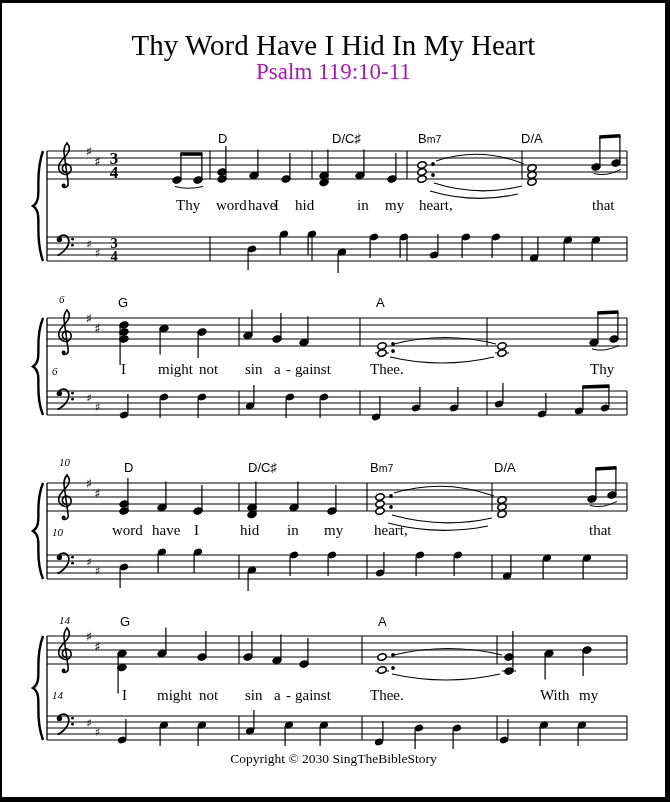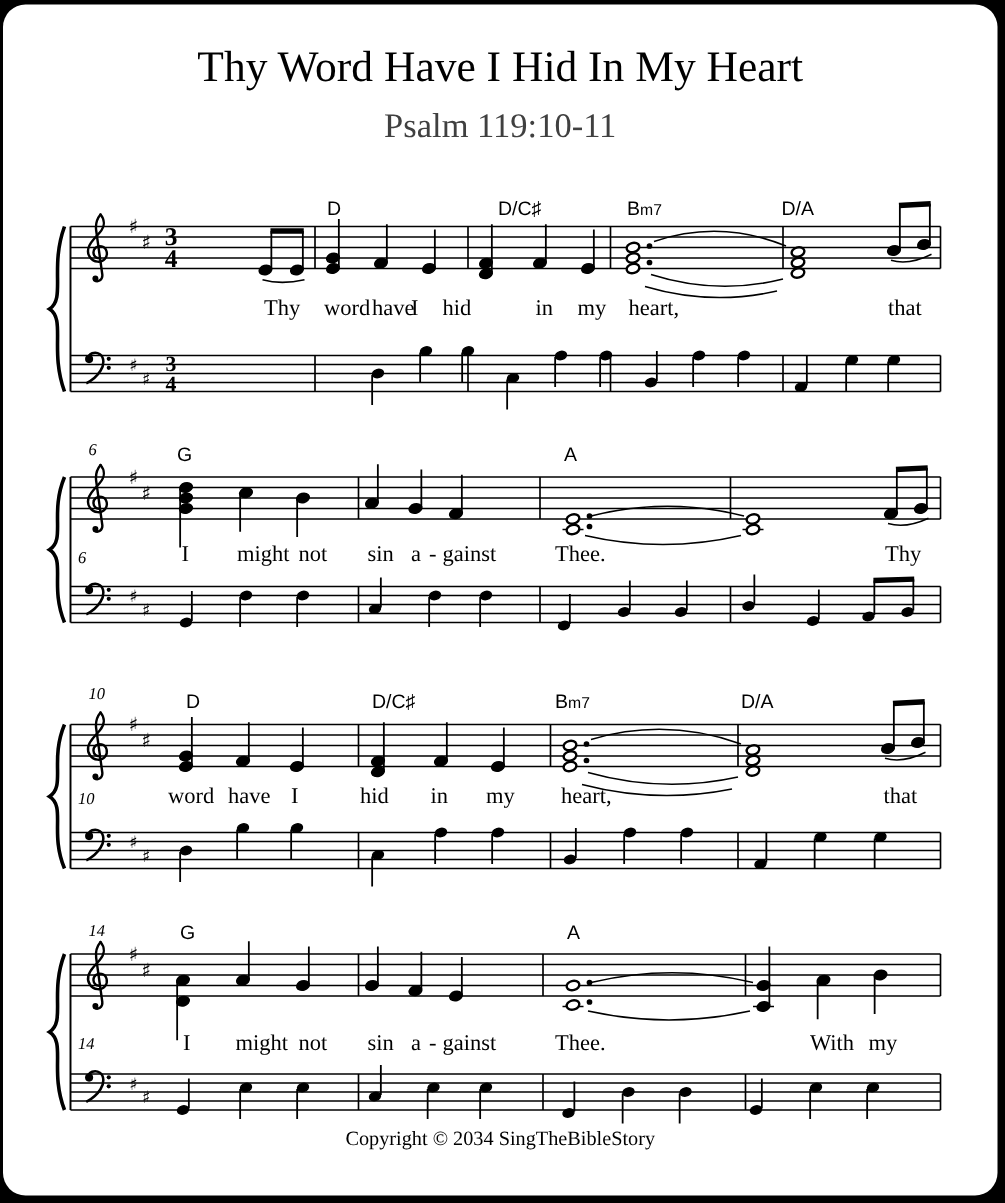--- a/index.html
+++ b/index.html
@@ -1,21 +1,21 @@
 <!DOCTYPE html>
 <html><head>
 <meta charset="utf-8">
 <style>
   html,body{margin:0;padding:0;background:#777;}
   .page-frame{position:relative;width:670px;height:802px;background:#000;margin:0 auto;
     font-family:"Liberation Serif", serif; -webkit-font-smoothing:antialiased;}
-  .page{position:absolute;left:2px;top:3px;right:5px;bottom:5px;background:#fff;overflow:hidden;border-radius:15px;}
+  .page{position:absolute;left:2px;top:3px;right:5px;bottom:5px;background:#fff;overflow:hidden;}
   .title{position:absolute;top:26px;left:0;width:100%;text-align:center;
     font-size:29px;color:#000;letter-spacing:0px;}
-  .subtitle{position:absolute;top:68px;left:0;width:100%;text-align:center;font-size:23px;color:#404040;font-family:Liberation Serif, serif;}
+  .subtitle{position:absolute;top:56px;left:0;width:100%;text-align:center;font-size:23px;color:#a21caf;font-family:Liberation Serif, serif;}
   .system{position:absolute;left:0;width:663px;}
   .system svg{display:block;}
   .footer{position:absolute;top:747px;left:0;width:100%;text-align:center;
     font-size:13.5px;line-height:17px;color:#000;}
   text{fill:#000;}
   .chord-txt{font-family:"Liberation Sans", sans-serif;font-size:13px;}
   .lyric-txt{font-family:"Liberation Serif", serif;font-size:15px;}
   .mnum-txt{font-family:"Liberation Serif", serif;font-style:italic;font-size:11px;}
   .timesig{font-family:"Liberation Serif", serif;font-weight:bold;}
   .sharp-txt{font-family:"DejaVu Sans", sans-serif;}
@@ -464,16 +464,16 @@
             <text x="293" y="87" class="lyric-txt">gainst</text>
             <text x="368" y="87" class="lyric-txt">Thee.</text>
             <text x="538" y="87" class="lyric-txt">With</text>
             <text x="577" y="87" class="lyric-txt">my</text>
             <text x="57" y="11" class="mnum-txt">14</text>
             <text x="50" y="86" class="mnum-txt">14</text>
           </svg>
         </div>
       </div>
     <div class="footer">
-      <div>Copyright © 2034 SingTheBibleStory</div>
+      <div>Copyright © 2030 SingTheBibleStory</div>
     </div>
   </div>
 </div>
 
 </body></html>

